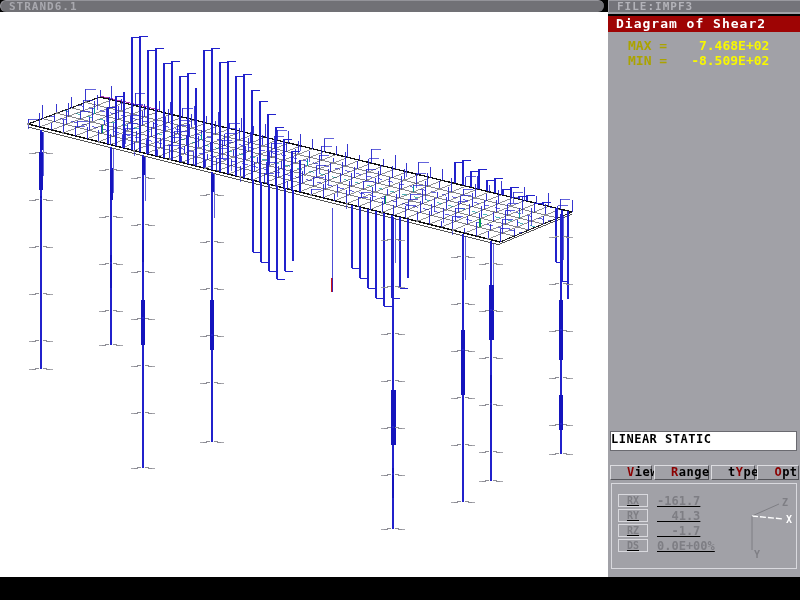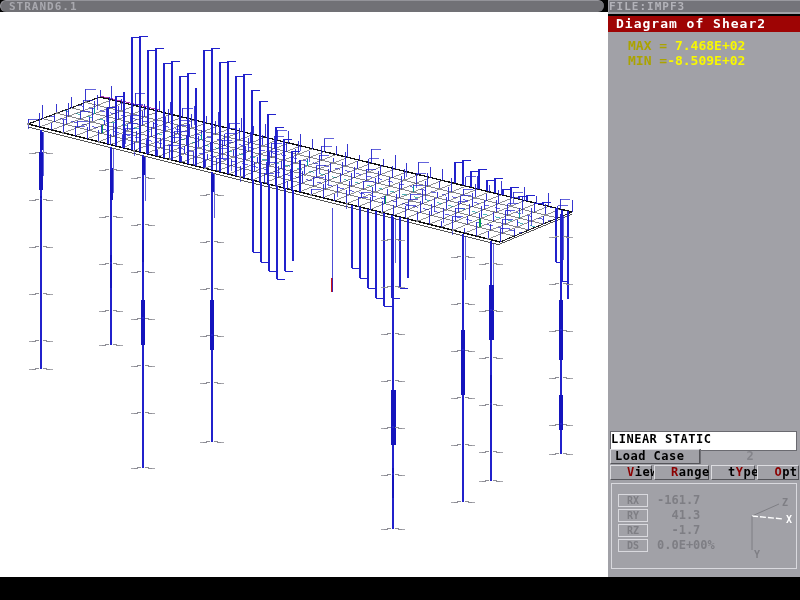--- a/index.html
+++ b/index.html
@@ -16,47 +16,47 @@
 
   
   #main{position:absolute;left:0;top:12px;width:608px;height:565px;background:#fff;}
   #scene{display:block;shape-rendering:crispEdges;}
 
   
   #panel{position:absolute;left:608px;top:0;width:192px;height:577px;background:#a1a1a7;}
   #filebar{position:absolute;left:0;top:0;width:192px;height:12px;background:#74747a;
     border-top:1px solid #9a9aa0;border-left:1px solid #9a9aa0;
     color:#b3b3b9;font:bold 11px "DejaVu Sans Mono",monospace;letter-spacing:1px;
-    line-height:11px;}
+    line-height:11px;padding-left:8px;}
   #redbar{position:absolute;left:0;top:14px;width:192px;height:18px;background:#9e0404;
     border-top:2px solid #000;color:#fff;font:bold 13px "DejaVu Sans Mono",monospace;
     letter-spacing:1px;line-height:15px;padding-left:8px;}
   #stats{position:absolute;left:0;top:38px;width:192px;}
-  .stat-row{display:flex;padding-left:20px;font:bold 13px "DejaVu Sans Mono",monospace;line-height:15px;}
+  .stat-row{display:flex;padding-left:20px;font:bold 13px "DejaVu Sans Mono",monospace;line-height:15px;gap:24px;}
   .stat-label{color:#aba300;}
   .stat-value{color:#f8f800;white-space:pre;}
 
   #analysis-box{position:absolute;left:2px;top:431px;width:187px;height:20px;background:#fff;
     border:1px solid #6a6a70;color:#000;font:bold 12px "DejaVu Sans Mono",monospace;
     line-height:14px;letter-spacing:0.5px;}
   .raised{background:#a1a1a7;border-top:1px solid #dcdce0;border-left:1px solid #dcdce0;
     border-right:1px solid #55555a;border-bottom:1px solid #55555a;}
   #loadcase-row{position:absolute;left:2px;top:449px;width:189px;height:15px;display:flex;}
   #loadcase-btn{width:90px;height:15px;color:#000;font:bold 12px "DejaVu Sans Mono",monospace;
     line-height:13px;padding-left:4px;letter-spacing:0.5px;cursor:default;}
   #loadcase-val{width:99px;height:15px;border-left:1px solid #707076;color:#84848a;
     font:bold 12px "DejaVu Sans Mono",monospace;line-height:14px;text-align:center;}
   #btnrow{position:absolute;left:2px;top:465px;width:189px;height:15px;display:flex;gap:2px;}
   .cmd-btn{height:15px;color:#000;font:bold 12px "DejaVu Sans Mono",monospace;line-height:13px;
     text-align:center;letter-spacing:0.5px;cursor:default;white-space:pre;padding-left:16px;}
   .cmd-btn .accent{color:#8b0000;}
   #btn-view{width:42px;} #btn-range{width:55px;} #btn-type{width:44px;} #btn-opt{width:42px;}
 
   #viewbox{position:absolute;left:3px;top:483px;width:186px;height:86px;border:1px solid #d9d9de;}
-  .vp-row{position:absolute;left:6px;display:flex;align-items:flex-end;height:13px;}
+  .vp-row{position:absolute;left:6px;display:flex;align-items:flex-start;height:13px;text-decoration:underline;}
   .vp-label{width:30px;height:13px;border:1px solid #d9d9de;color:#7e7e84;
     font:bold 10px "DejaVu Sans Mono",monospace;text-align:center;line-height:12px;}
   .vp-value{color:#7e7e84;font:bold 12px "DejaVu Sans Mono",monospace;white-space:pre;margin-left:9px;}
   #triad{position:absolute;right:2px;top:8px;}
   #triad text{font:bold 10px "DejaVu Sans Mono",monospace;}
 
   #footer{position:absolute;left:0;top:577px;width:800px;height:23px;background:#000;}
 </style>
 </head>
 <body>
@@ -914,28 +914,20 @@
       <div class="stat-row">
         <span class="stat-label">MIN =</span>
           <span class="stat-value">-8.509E+02</span>
       </div>
     </div>
 
     <div id="analysis-box">
       <span>LINEAR STATIC</span>
     </div>
 
-    <div id="loadcase-row">
-      <div id="loadcase-btn" class="raised">
-        <span>Load Case</span>
-      </div>
-      <div id="loadcase-val">
-        <span>2</span>
-      </div>
-    </div>
 
     <div id="btnrow">
       <div id="btn-view" class="cmd-btn raised"><span></span><span class="accent">V</span><span>iew</span></div>
       <div id="btn-range" class="cmd-btn raised"><span></span><span class="accent">R</span><span>ange</span></div>
       <div id="btn-type" class="cmd-btn raised"><span>t</span><span class="accent">Y</span><span>pe</span></div>
       <div id="btn-opt" class="cmd-btn raised"><span></span><span class="accent">O</span><span>pt</span></div>
     </div>
 
     <div id="viewbox">
       <div class="vp-row" style="top:10px;">

